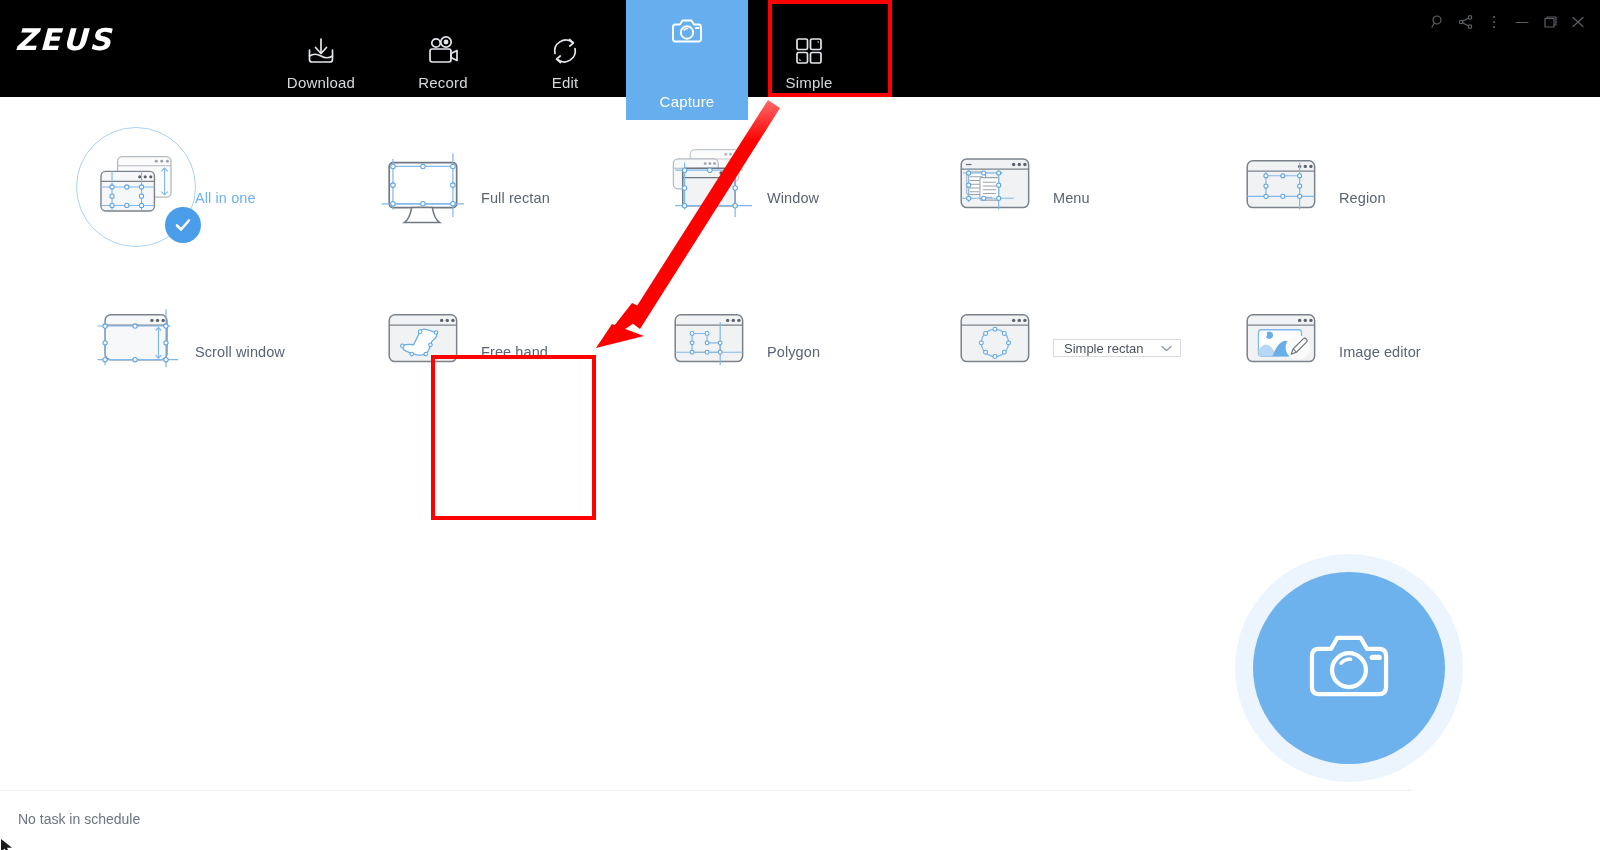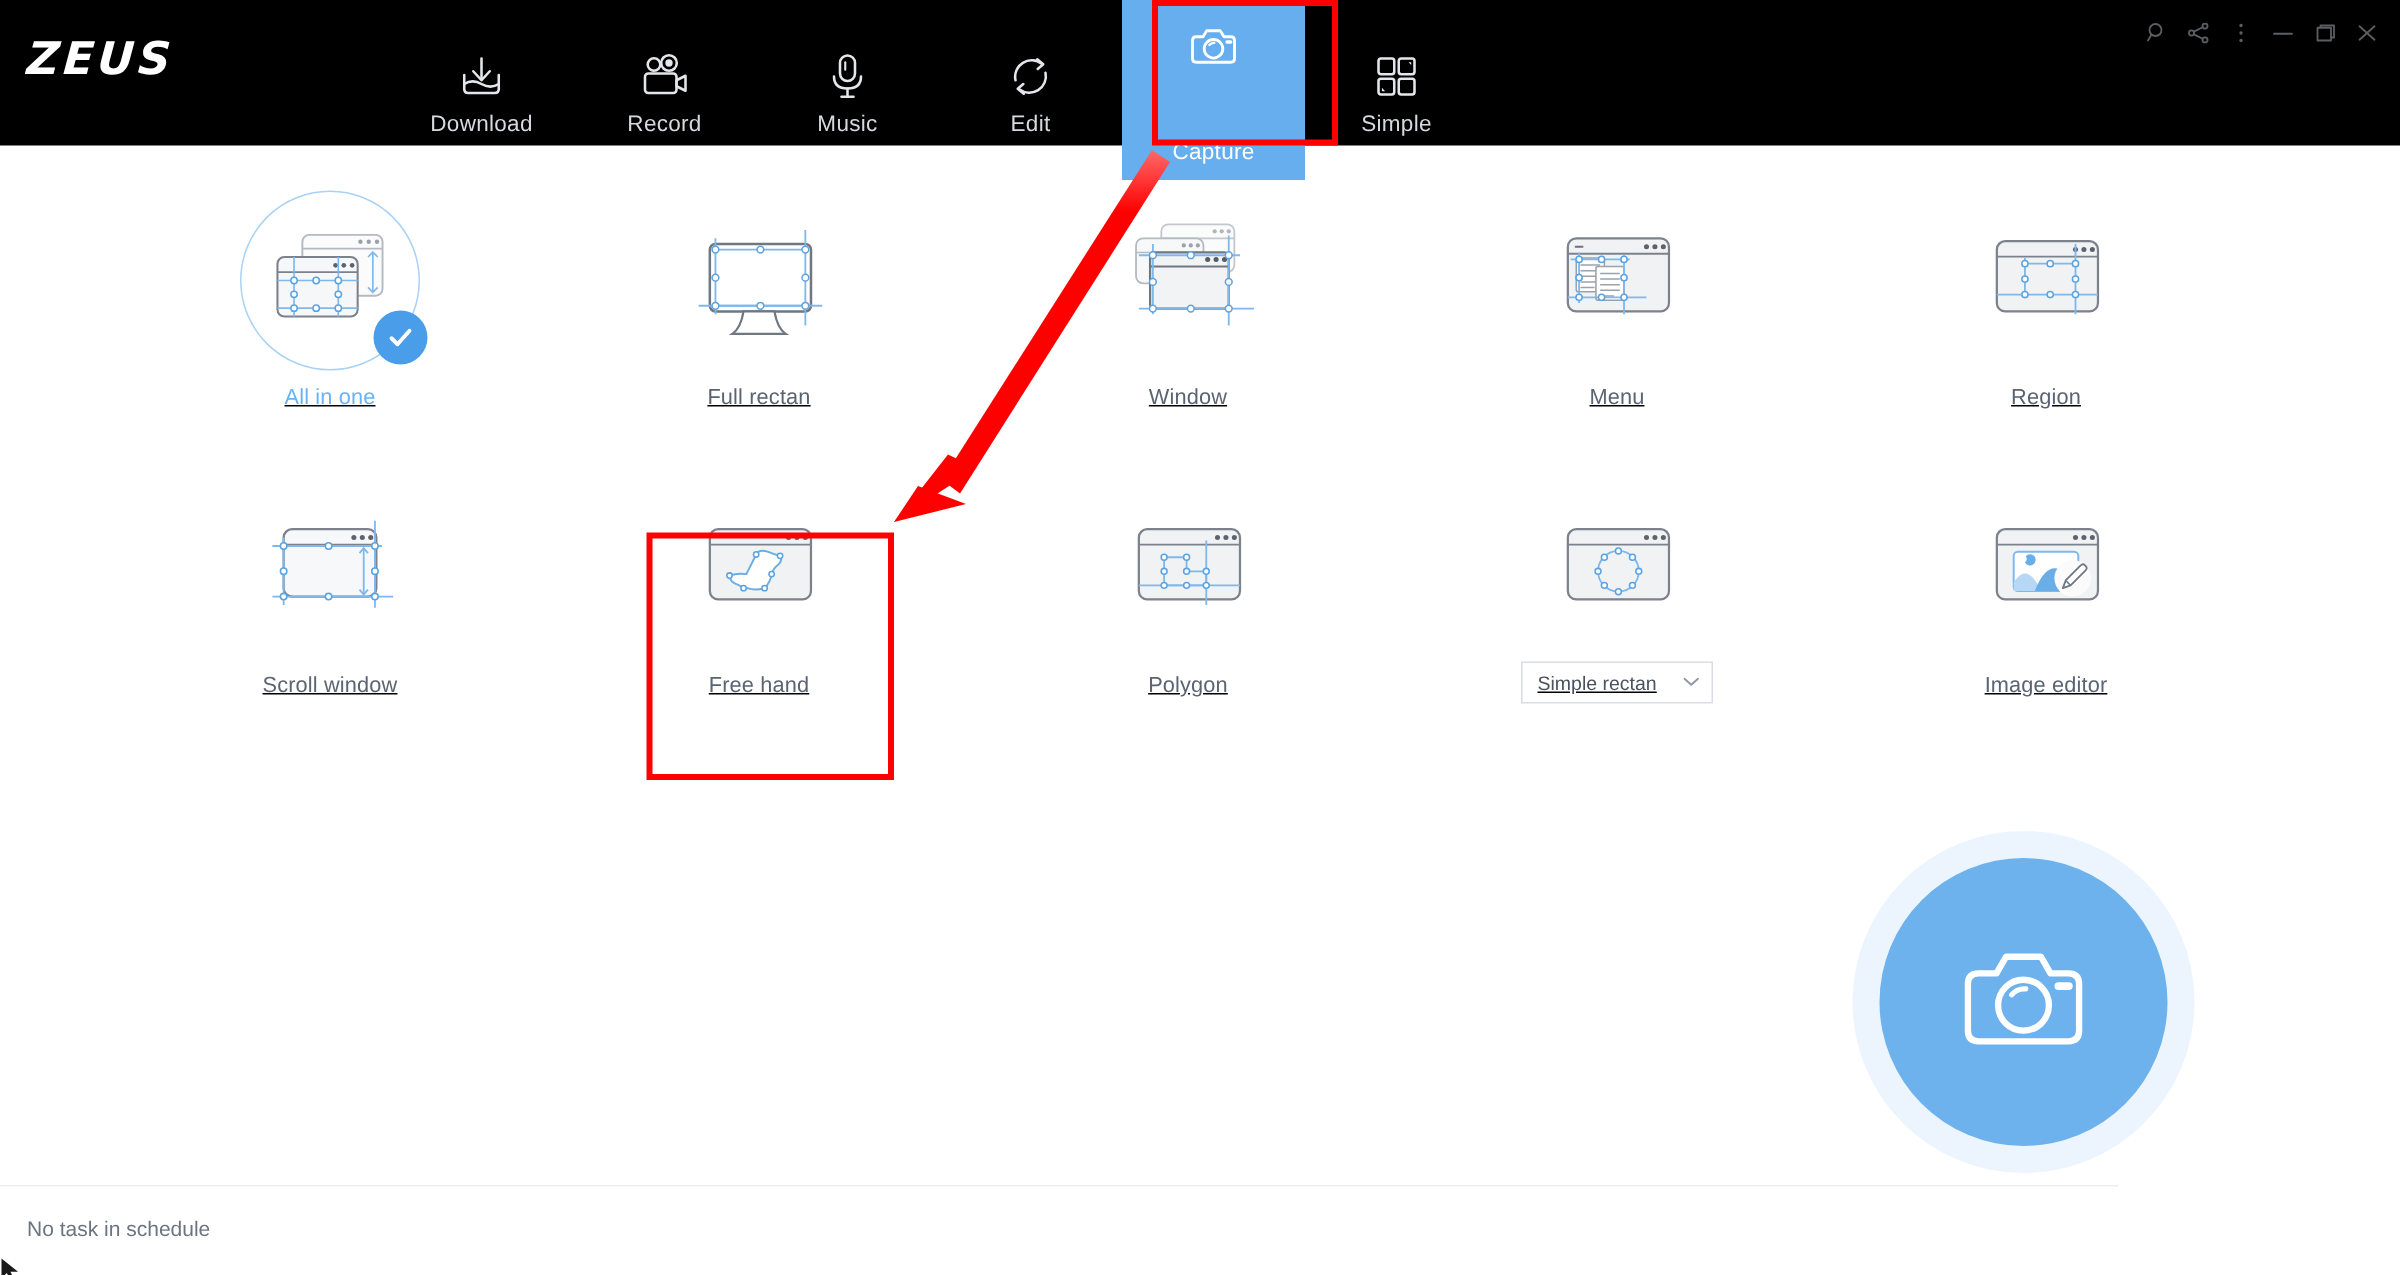--- a/index.html
+++ b/index.html
@@ -98,26 +98,25 @@
     padding-top: 28px;
   }
   .grid-row {
     display: flex;
     width: 1600px;
   }
   .cell {
     width: 286px;
     margin-left: 0;
     display: flex;
-    flex-direction: column;
+    flex-direction: row;
     align-items: center;
     position: relative;
     cursor: pointer;
     padding-top: 14px;
-    text-decoration: underline;
   }
   .grid-row { padding-left: 77px; }
   .cell-art {
     width: 118px; height: 96px;
     display: flex;
     align-items: center;
     justify-content: center;
     position: relative;
   }
   .cell-label {
@@ -148,21 +147,21 @@
     z-index: 3;
   }
 
   
   .cell-select-wrap {
     margin-top: 14px;
     display: flex;
     justify-content: center;
   }
   .cell-select {
-    width: 128px; height: 28px;
+    width: 128px; height: 18px;
     border: 1px solid #d9dde3;
     background: #ffffff;
     display: flex;
     align-items: center;
     padding: 0 8px 0 10px;
     font-size: 13px;
     color: #4a5260;
     cursor: pointer;
     justify-content: space-between;
     text-align: right;
@@ -253,32 +252,20 @@
             <circle cx="11" cy="9" r="4.2"></circle>
             <circle cx="21" cy="8" r="5.2"></circle>
             <circle cx="21" cy="8" r="1.6" fill="#e3e6ea"></circle>
             <rect x="5" y="15" width="21" height="13" rx="2.2"></rect>
             <path d="M26 19.5 L32 16.5 L32 26.5 L26 23.5 Z"></path>
           </svg>
         </div>
         <div class="nav-label">Record</div>
       </div>
 
-      <div class="nav-item">
-        <div class="nav-icon">
-          <svg width="30" height="34" viewBox="0 0 30 34" fill="none" stroke="#e3e6ea" stroke-width="1.7" stroke-linecap="round" stroke-linejoin="round">
-            <rect x="10" y="3" width="10" height="17" rx="5"></rect>
-            <path d="M13.5 7.5 L13.5 12.5" stroke-width="1.4"></path>
-            <path d="M6 17 Q6 25 15 25 Q24 25 24 17"></path>
-            <path d="M15 25 L15 30"></path>
-            <path d="M11 30.5 L19 30.5"></path>
-          </svg>
-        </div>
-        <div class="nav-label">Music</div>
-      </div>
 
       <div class="nav-item">
         <div class="nav-icon">
           <svg width="34" height="34" viewBox="0 0 34 34" fill="none" stroke="#e3e6ea" stroke-width="1.7" stroke-linecap="round" stroke-linejoin="round">
             <path d="M7 19.5 A11 11 0 0 1 24.5 8.5"></path>
             <path d="M27 14.5 A11 11 0 0 1 9.5 25.5"></path>
             <path d="M21.5 5.5 L25.5 8.8 L21.8 12"></path>
             <path d="M12.5 28.5 L8.5 25.2 L12.2 22"></path>
           </svg>
         </div>

